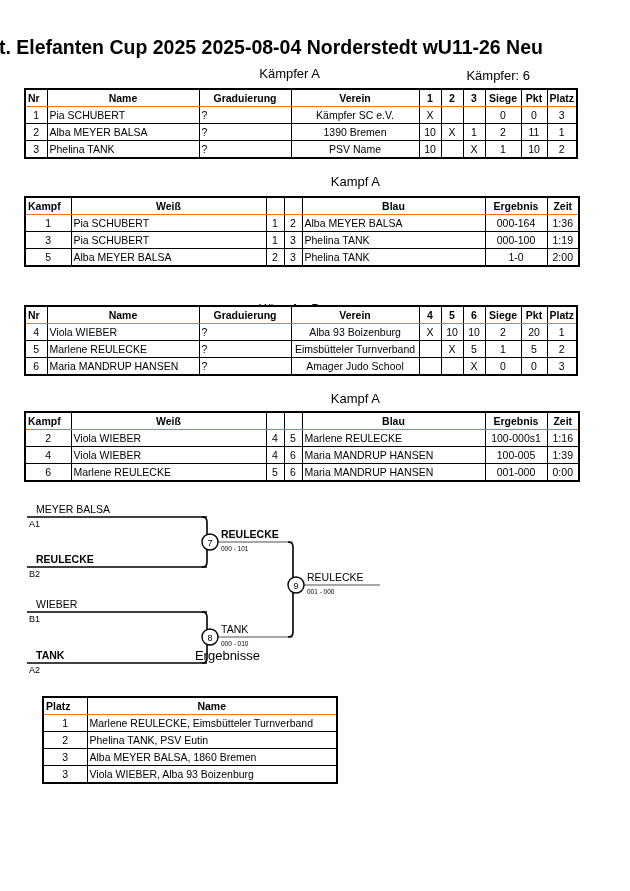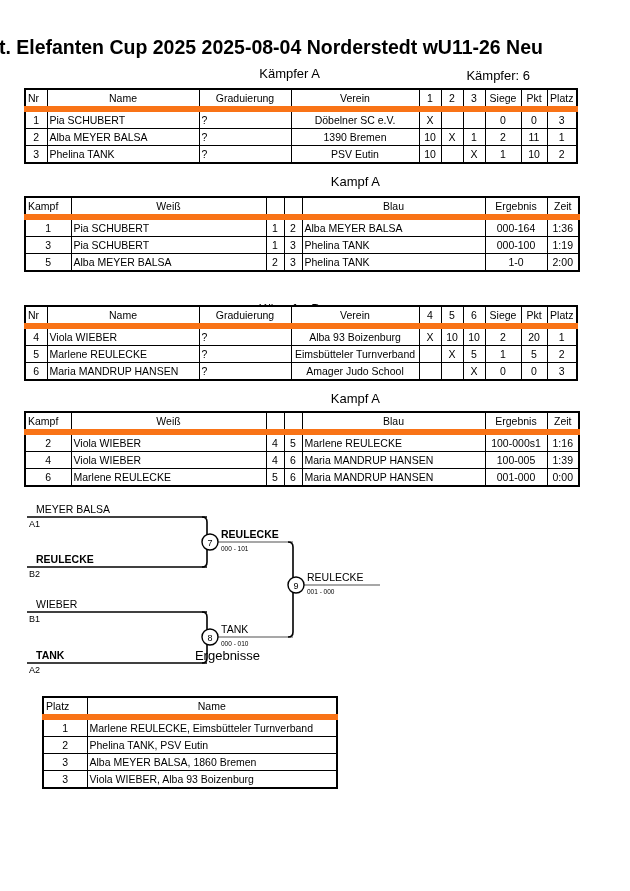--- a/index.html
+++ b/index.html
@@ -64,23 +64,23 @@
   table.grid td {
     border: 1px solid #000;
     padding: 0 2px;
     height: 16px;
     line-height: 16px;
     overflow: hidden;
     white-space: nowrap;
     font-weight: normal;
   }
   table.grid thead th {
-    font-weight: normal;
+    font-weight: bold;
     border-top: none;
-    border-bottom: 6px solid #f97316;
+    border-bottom: 1px solid #f97316;
   }
   table.grid {
     border: 2px solid #000;
   }
 
   .c { text-align: center; }
   .l { text-align: left; }
   .b { font-weight: bold; }
 
   
@@ -176,21 +176,21 @@
       <th class="c">Siege</th>
       <th class="c">Pkt</th>
       <th class="c">Platz</th>
     </tr>
   </thead>
   <tbody id="pool-a-body">
       <tr>
         <td class="c">1</td>
         <td class="l">Pia SCHUBERT</td>
         <td class="l">?</td>
-        <td class="c">Döbelner SC e.V.</td>
+        <td class="c">Kämpfer SC e.V.</td>
         <td class="c">X</td>
         <td class="c"></td>
         <td class="c"></td>
         <td class="c">0</td>
         <td class="c">0</td>
         <td class="c">3</td>
       </tr>
       <tr>
         <td class="c">2</td>
         <td class="l">Alba MEYER BALSA</td>
@@ -200,21 +200,21 @@
         <td class="c">X</td>
         <td class="c">1</td>
         <td class="c">2</td>
         <td class="c">11</td>
         <td class="c">1</td>
       </tr>
       <tr>
         <td class="c">3</td>
         <td class="l">Phelina TANK</td>
         <td class="l">?</td>
-        <td class="c">PSV Eutin</td>
+        <td class="c">PSV Name</td>
         <td class="c">10</td>
         <td class="c"></td>
         <td class="c">X</td>
         <td class="c">1</td>
         <td class="c">10</td>
         <td class="c">2</td>
       </tr>
     </tbody>
 </table>
 

